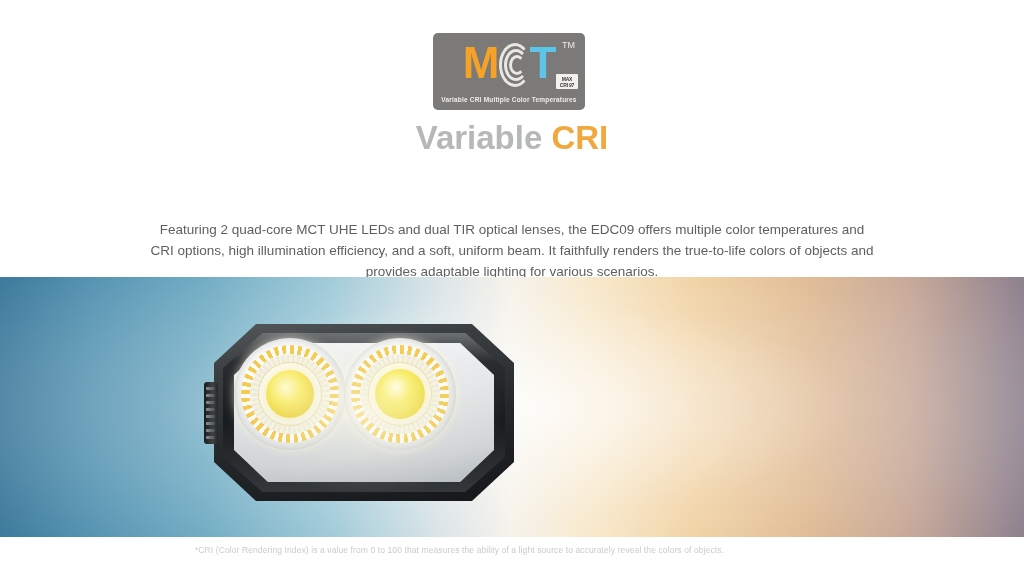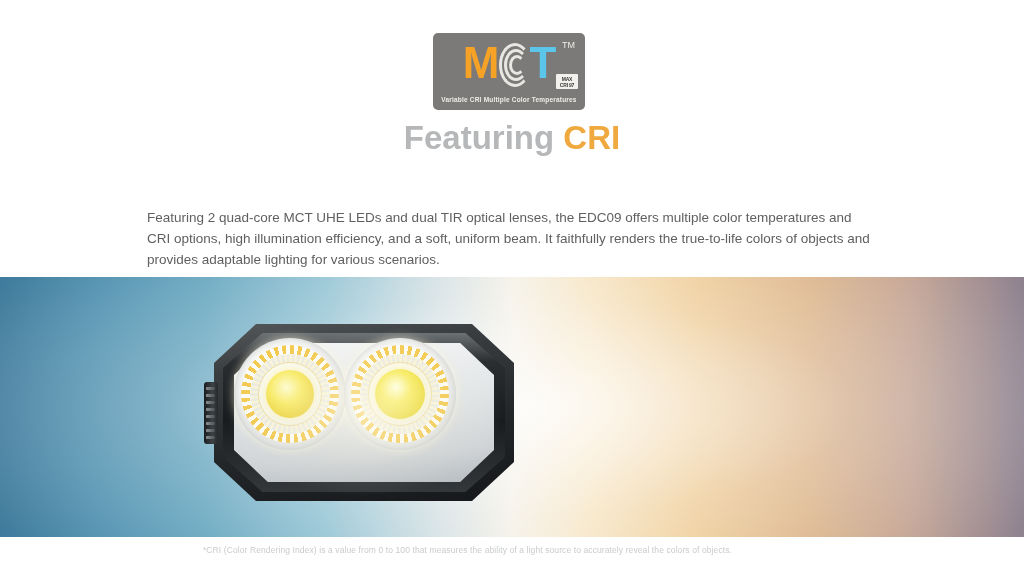--- a/index.html
+++ b/index.html
@@ -73,22 +73,22 @@
   .w-multiple{color:#74aede;}
   .w-color{color:#a8c4dd;}
   .w-temperatures{
     background:linear-gradient(90deg,#bfc1c3 0%,#c9bfae 45%,#eeb558 100%);
     -webkit-background-clip:text;background-clip:text;color:transparent;
   }
   .w-led{color:#f2a93c;}
 
   
   .lede{
-    position:absolute;top:193px;left:50%;transform:translateX(-50%);
-    width:730px;
+    position:absolute;top:205px;left:50%;transform:translateX(-50%);
+    width:730px;text-align:center;
     font-size:13.5px;line-height:21px;color:#5f5f5f;
   }
 
   
   .hero{
     position:absolute;left:0;top:277px;width:1024px;height:260px;
     background:
       radial-gradient(120% 150% at 50% 50%, rgba(255,255,255,0.85) 0%, rgba(255,255,255,0.25) 28%, rgba(255,255,255,0) 52%),
       linear-gradient(90deg,
         #3f7b9c 0%,
@@ -180,21 +180,21 @@
     background:radial-gradient(circle at 42% 36%, #fdfbd0 0%, #f7ea62 38%, #ead13a 72%, #dcc02f 100%);
     box-shadow:0 0 12px rgba(250,235,130,0.85);
   }
   .optic.right .opt-core{
     width:50px;height:50px;
     background:radial-gradient(circle at 42% 36%, #ffffe2 0%, #f6ea55 35%, #e8d62c 74%, #d9c622 100%);
   }
 
   
   .footnote{
-    position:absolute;left:12px;top:545px;width:911px;text-align:center;
+    position:absolute;left:4px;top:545px;width:911px;text-align:center;
     font-size:8.5px;color:#c9cbcd;letter-spacing:0.1px;
   }
 </style>
 </head>
 <body>
 
 <div class="page">
 
   <div class="top-section">
 
@@ -211,21 +211,21 @@
       </div>
       <div class="cri-chip">
         <span>MAX</span>
         <span>CRI 97</span>
       </div>
       <div class="logo-tagline">Variable CRI Multiple Color Temperatures</div>
     </div>
 
     <div class="headline">
       <span class="hl-line hl1">
-        <span class="w-variable">Featuring</span><span>&nbsp;</span><span class="w-cri">CRI</span>
+        <span class="w-variable">Variable</span><span>&nbsp;</span><span class="w-cri">CRI</span>
       </span>
     </div>
 
     <p class="lede">Featuring 2 quad-core MCT UHE LEDs and dual TIR optical lenses, the EDC09 offers multiple color temperatures and CRI options, high illumination efficiency, and a soft, uniform beam. It faithfully renders the true-to-life colors of objects and provides adaptable lighting for various scenarios.</p>
   </div>
 
   <div class="hero">
 
     <div class="led-module">
       <div class="mod-body"></div>

